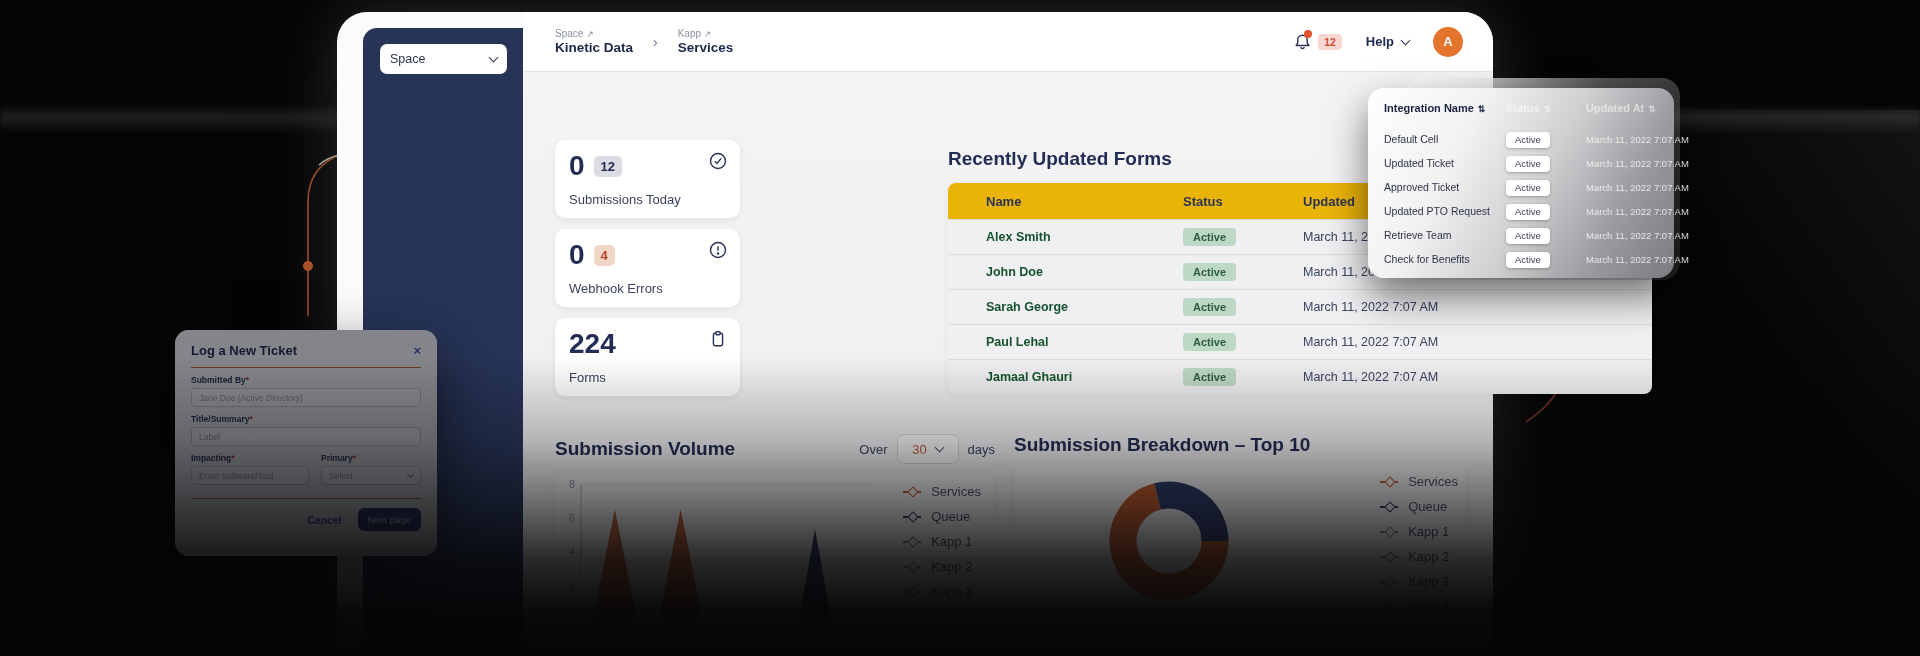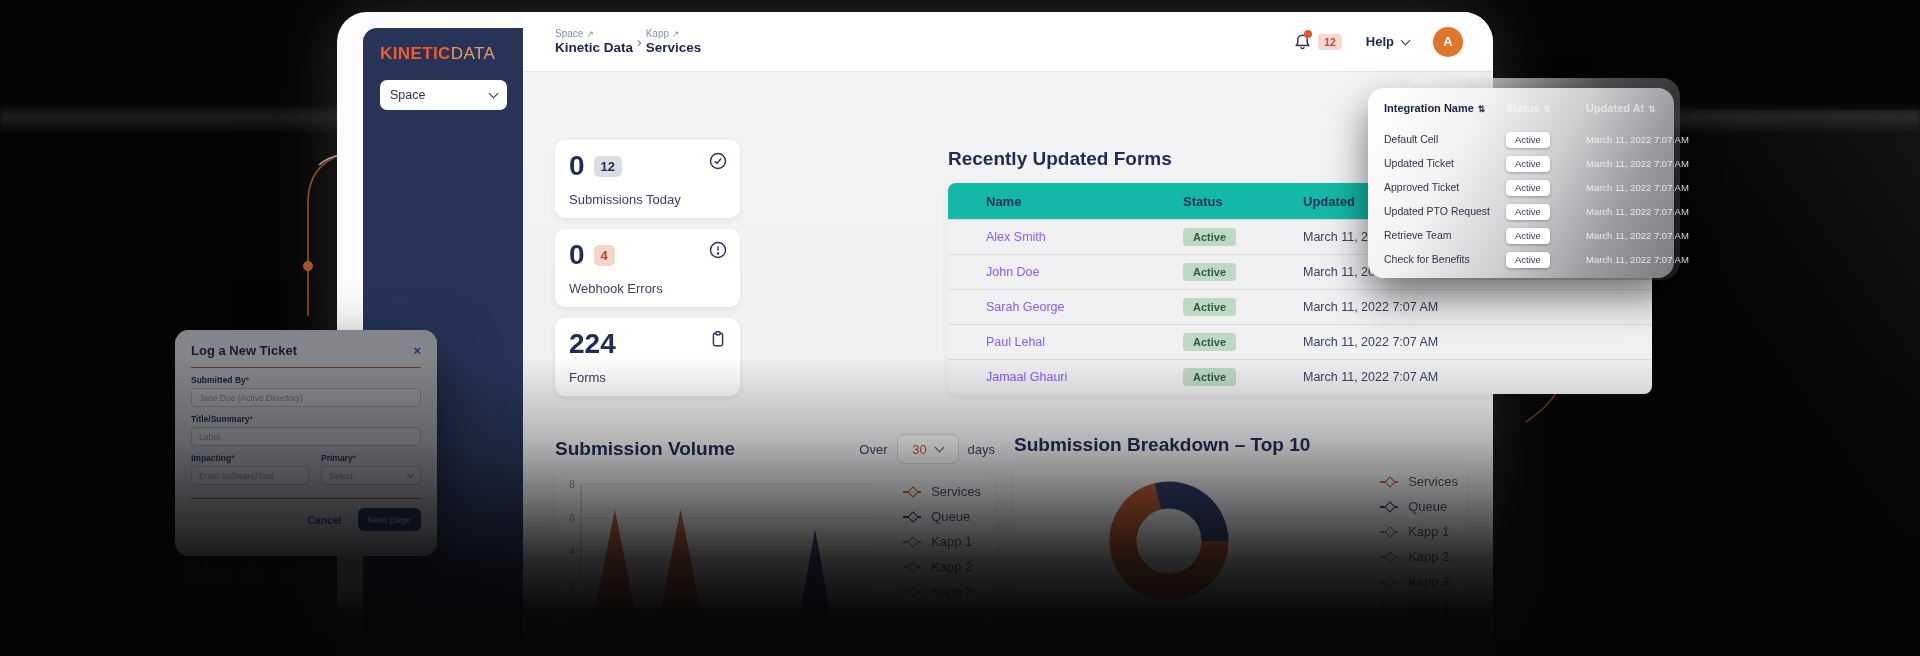--- a/index.html
+++ b/index.html
@@ -38,21 +38,21 @@
   .side-section-label { margin:24px 0 5px 17px; color:#fff; font-weight:bold; font-size:12.5px; }
   .side-item { height:27px; line-height:27px; padding-left:30px; color:#9aa3bd; font-size:12.5px;
     cursor:pointer; white-space:nowrap; }
   .side-item.active { background:#c6552f; color:#fff; font-weight:bold; }
   .side-item.spaced { margin-top:72px; }
 
   
   .content { position:absolute; left:186px; top:0; right:0; bottom:0; border-radius:0 30px 0 0; }
   .app-header { height:60px; display:flex; align-items:center; justify-content:space-between;
     padding:0 30px 0 32px; border-bottom:1px solid #e5e5e9; background:#fff; border-radius:0 30px 0 0; }
-  .crumbs { display:flex; align-items:center; gap:4px; }
+  .crumbs { display:flex; align-items:center; gap:20px; }
   .crumb { cursor:pointer; }
   .crumb .eyebrow { font-size:10px; color:#8b91a6; }
   .crumb .eyebrow .ext { font-size:9px; color:#8b91a6; }
   .crumb .label { font-size:13.5px; font-weight:bold; color:#1e2749; margin-top:1px; }
   .crumb-sep { color:#6f7489; font-size:14px; }
   .header-right { display:flex; align-items:center; gap:24px; }
   .bell-wrap { position:relative; display:flex; align-items:center; gap:6px; cursor:pointer; }
   .bell-wrap svg { width:19px; height:19px; color:#2a3255; }
   .bell-dot { position:absolute; left:11px; top:-2px; width:8px; height:8px; background:#e2542f; border-radius:50%; }
   .notif-badge { background:#f6d7d2; color:#cc4830; font-size:10.5px; font-weight:bold; padding:2px 6px; border-radius:4px; }
@@ -75,28 +75,28 @@
   .stat-badge.alert { background:#f2d7c9; color:#b5432a; }
   .stat-icon { position:absolute; right:12px; top:11px; width:20px; height:20px; color:#2a3255; }
   .stat-icon svg { width:20px; height:20px; }
   .stat-label { position:absolute; left:14px; bottom:11px; font-size:13px; color:#39415f; }
 
   
   .forms-sec { position:absolute; left:425px; top:76px; width:704px; }
   .sec-title { font-size:19px; font-weight:bold; color:#232c52; }
   .table-card { margin-top:13px; background:#f0f0f2; border-radius:8px; overflow:hidden;
     box-shadow:0 2px 8px rgba(30,35,60,0.06); }
-  .t-head { display:flex; background:#14b8a6; height:36px; align-items:center;
+  .t-head { display:flex; background:#eab308; height:36px; align-items:center;
     font-size:13px; font-weight:bold; color:#2b3355; }
   .col-name { flex:0 0 235px; padding-left:38px; }
   .col-status { flex:0 0 120px; }
   .col-updated { flex:1; }
   .t-row { display:flex; align-items:center; height:35px; border-top:1px solid #dcdce0;
     font-size:12.5px; cursor:pointer; }
-  .t-name { color:#8b5cf6; font-weight:normal; }
+  .t-name { color:#14532d; font-weight:bold; }
   .pill-active { background:#bdd8c5; color:#2f5c41; font-size:11px; font-weight:bold;
     padding:3px 10px; border-radius:4px; display:inline-block; }
   .t-updated { color:#39415f; }
 
   
   .vol-sec { position:absolute; left:32px; top:362px; width:440px; }
   .brk-sec { position:absolute; left:491px; top:362px; width:452px; }
   .sec-head-row { display:flex; align-items:center; justify-content:space-between; }
   .range-ctl { display:flex; align-items:center; gap:9px; font-size:13px; color:#39415f; }
   .range-select { width:62px; height:30px; border:1px solid #d4d4d8; border-radius:7px; background:#f6f6f7;
@@ -178,23 +178,20 @@
   </svg>
   <svg class="decor decor-right" width="60" height="170" viewBox="0 0 60 170">
     <path d="M50 0 L50 92 Q50 132 8 160" fill="none" stroke="#8a4023" stroke-width="1.6" stroke-opacity="0.85"></path>
     <circle cx="50" cy="66" r="5" fill="#b5532c"></circle>
   </svg>
   <div class="halftone"></div>
 
   <div class="app-window">
 
     <div class="sidebar">
-      <div class="logo">
-        <span class="lg1">KINETIC</span><span class="lg2">DATA</span>
-      </div>
       <div class="side-select">
         <span>Space</span>
         <span class="chev"></span>
       </div>
     </div>
 
     <div class="content">
       <div class="app-header">
         <div class="crumbs">
           <div class="crumb">

